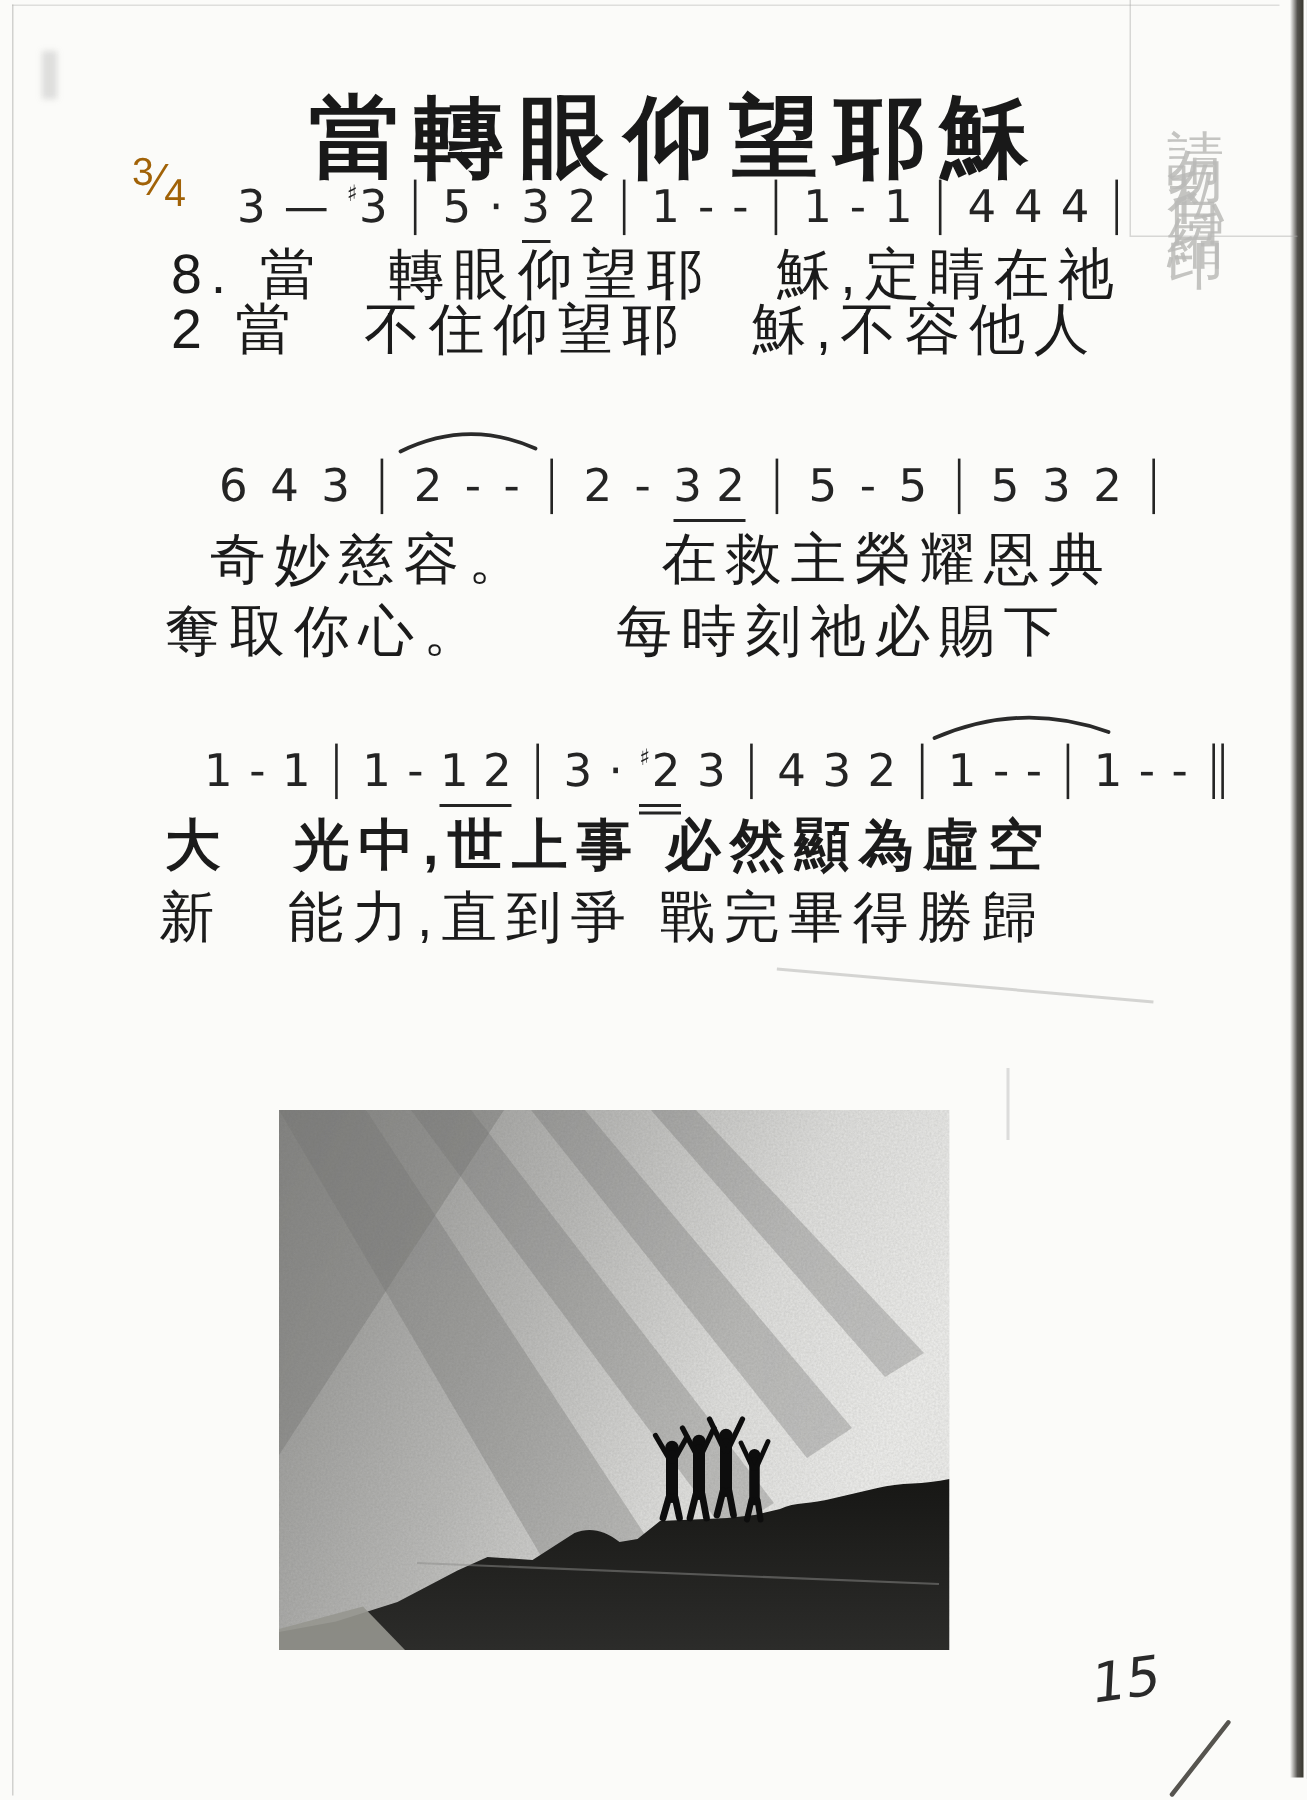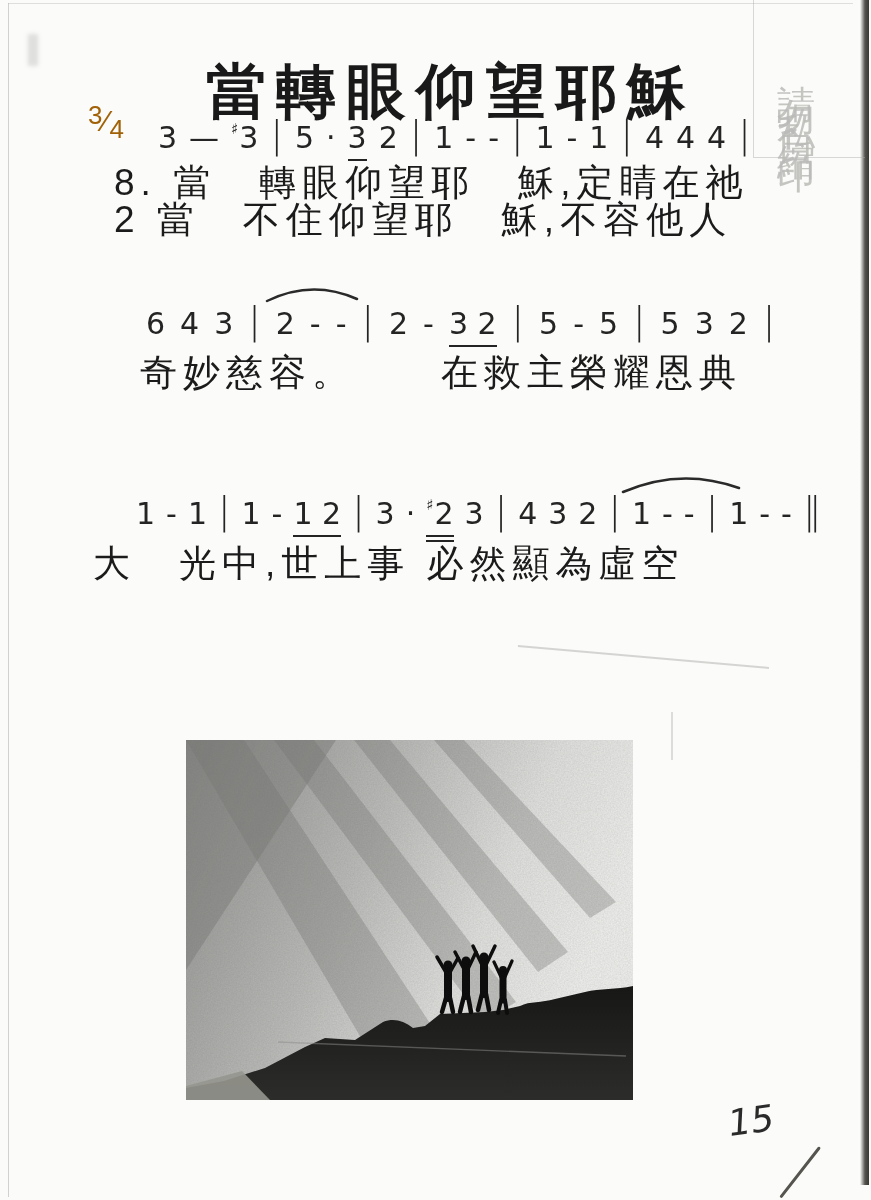--- a/index.html
+++ b/index.html
@@ -45,21 +45,21 @@
   .tok .acc{font-size:15px;vertical-align:14px;margin-right:1px;}
   .slur{position:absolute;}
   .slur1{left:264px;top:284px;}
   .slur2{left:620px;top:474px;}
   
   .lyrics{position:absolute;font-size:37px;letter-spacing:6px;white-space:pre;color:#1b1b1b;font-weight:500;}
   .ly1{left:114px;top:158px;}
   .ly2{left:114px;top:195px;}
   .ly3{left:108px;top:348px;margin-left:32px;}
   .ly4{left:110px;top:396px;}
-  .ly5{left:93px;top:539px;}
+  .ly5{left:110px;top:539px;font-weight:bold;}
   .ly6{left:106px;top:587px;}
   
   .photo{position:absolute;left:186px;top:740px;width:447px;height:360px;}
   
   .page-number{position:absolute;left:728px;top:1100px;font-size:36px;font-style:italic;
     color:#2a2a2a;transform:rotate(-8deg);font-family:"DejaVu Sans",sans-serif;}
 </style>
 </head>
 <body>
 
@@ -158,21 +158,23 @@
   <svg class="slur slur1" width="96" height="20">
     <path d="M3,17 Q48,-5 93,15" stroke="#2a2a2a" stroke-width="2.5" fill="none" stroke-linecap="round"></path>
   </svg>
   <svg class="slur slur2" width="122" height="22">
     <path d="M3,18 Q61,-7 119,14" stroke="#2a2a2a" stroke-width="2.5" fill="none" stroke-linecap="round"></path>
   </svg>
 
   <div class="lyrics ly1">8. 當　轉眼仰望耶　穌,定睛在祂</div>
   <div class="lyrics ly2">2 當　不住仰望耶　穌,不容他人</div>
   <div class="lyrics ly3">奇妙慈容。　　在救主榮耀恩典</div>
+  <div class="lyrics ly4">奪取你心。　　每時刻祂必賜下</div>
   <div class="lyrics ly5">大　光中,世上事 必然顯為虛空</div>
+  <div class="lyrics ly6">新　能力,直到爭 戰完畢得勝歸</div>
 
   <svg class="photo" viewBox="0 0 447 360" role="img" aria-label="Four silhouetted figures with raised arms standing on a dark rocky ridge under slanting rays of light">
     <defs>
       <linearGradient id="sky" x1="0" y1="0" x2="1" y2="0.35">
         <stop offset="0" stop-color="#8e8e8c"></stop>
         <stop offset="0.45" stop-color="#bcbcba"></stop>
         <stop offset="0.75" stop-color="#e2e2e0"></stop>
         <stop offset="1" stop-color="#f1f1ef"></stop>
       </linearGradient>
       <linearGradient id="hillg" x1="0" y1="0" x2="0" y2="1">

